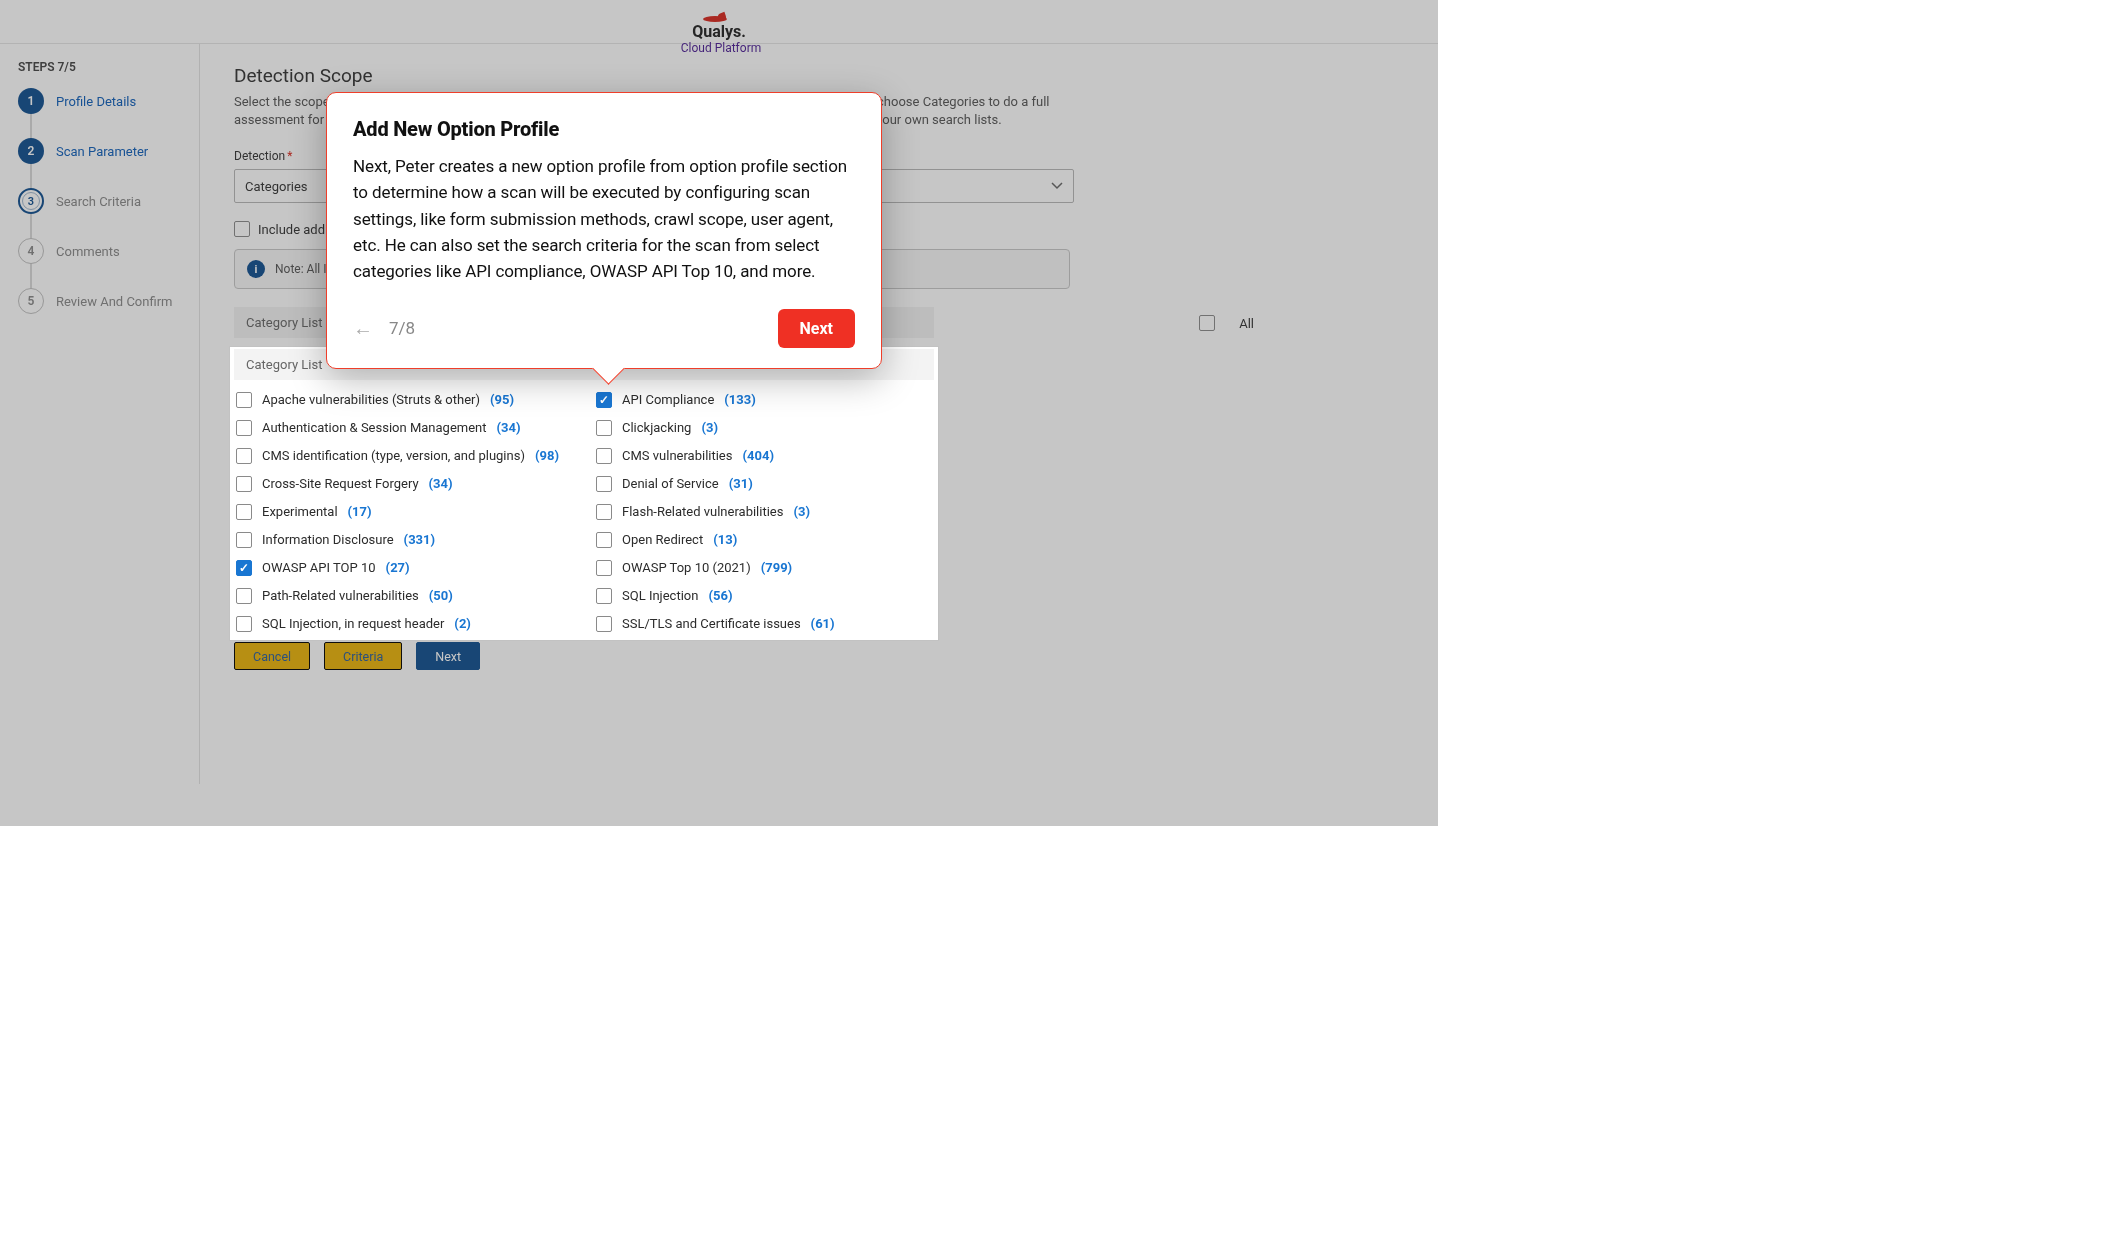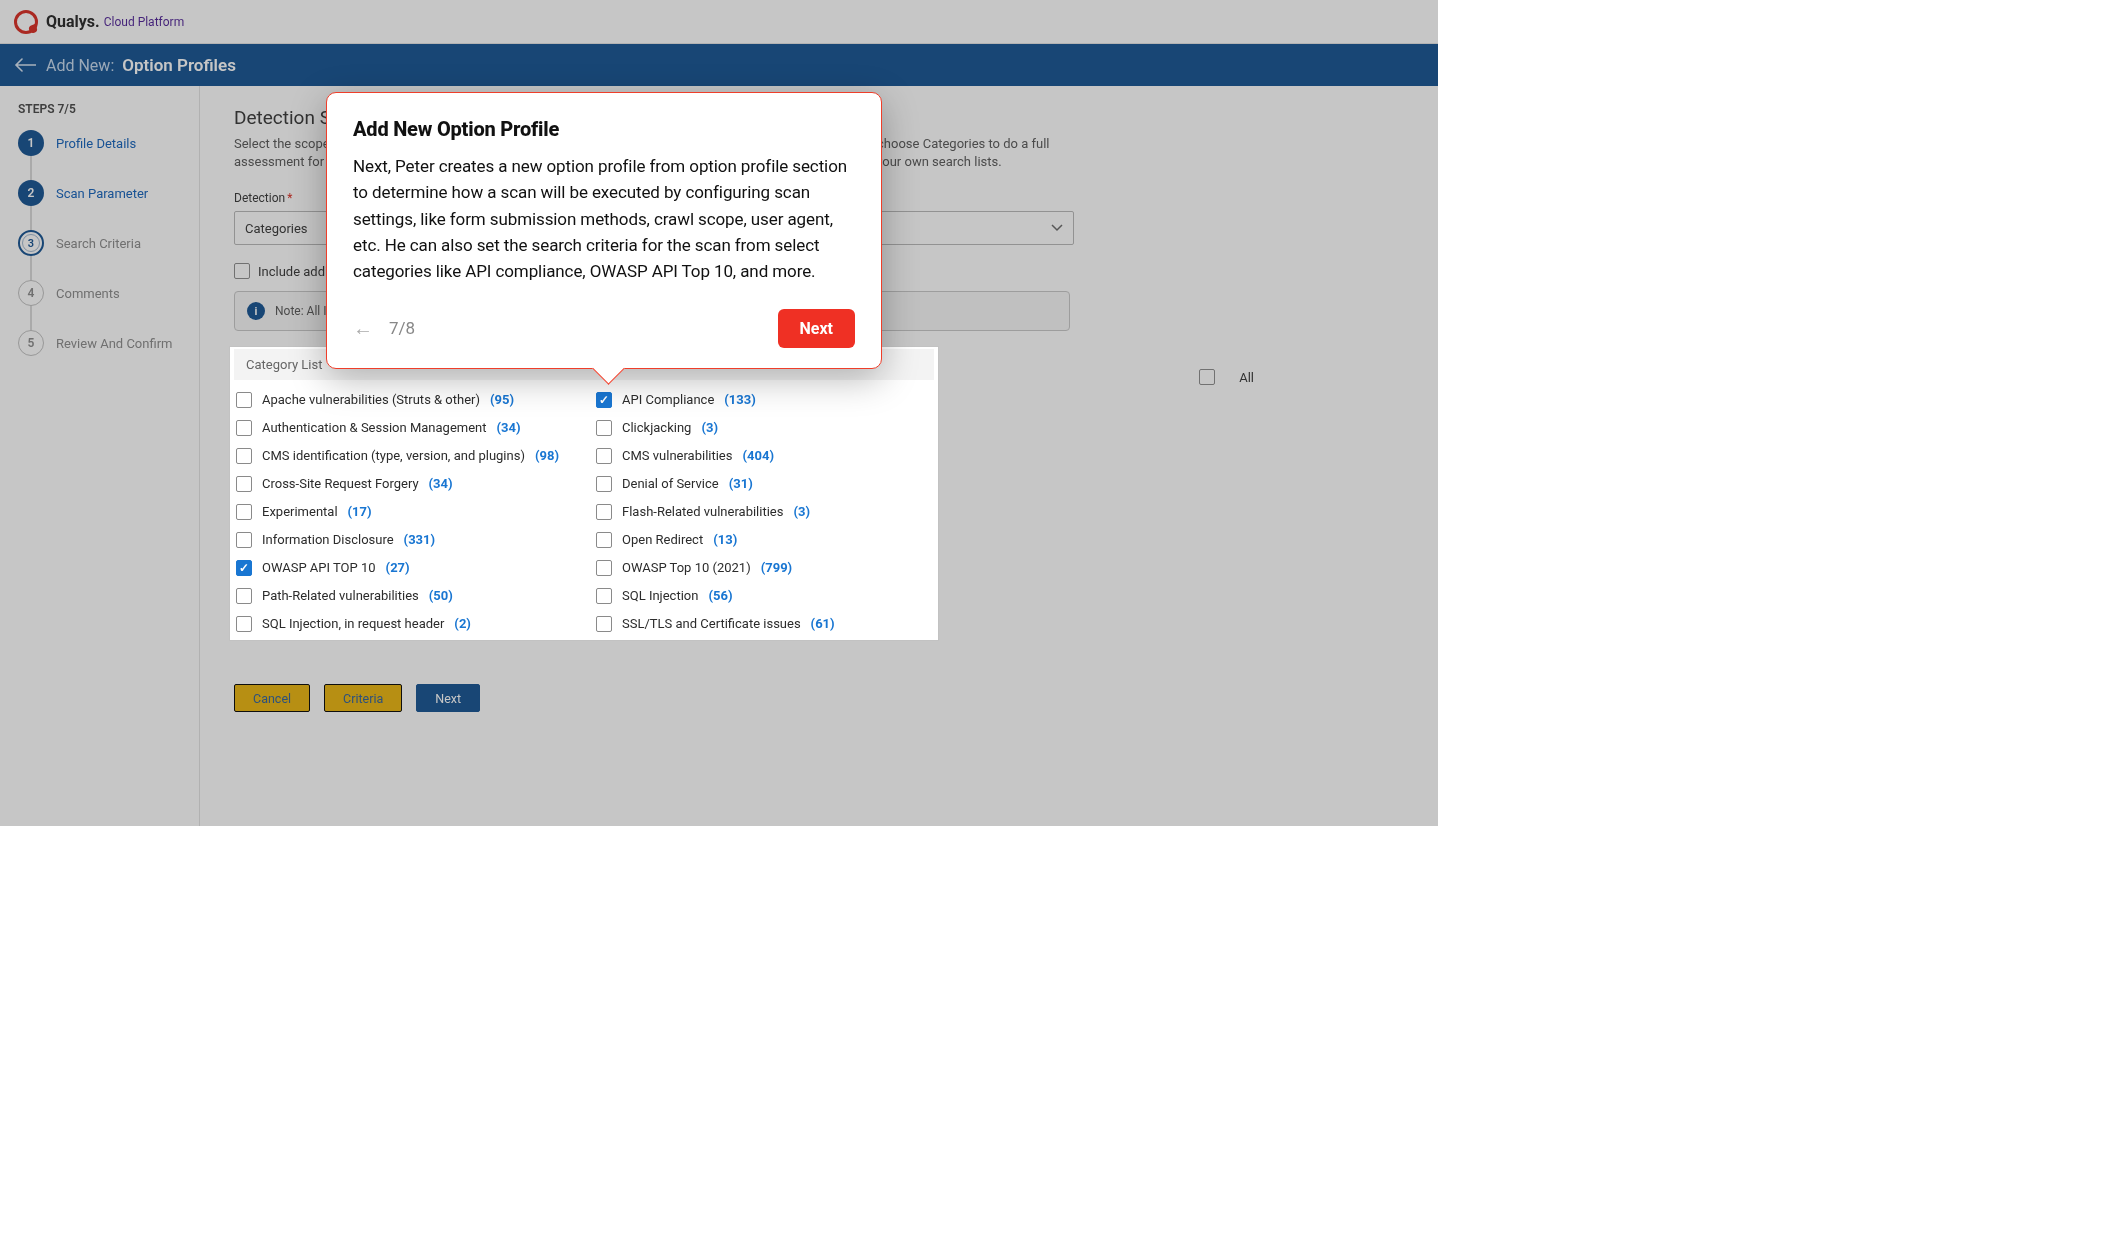--- a/index.html
+++ b/index.html
@@ -1,20 +1,20 @@
 <!DOCTYPE html>
 <html><head>
 <meta charset="utf-8">
 <style>
   * { box-sizing: border-box; margin: 0; padding: 0; }
   body { font-family: -apple-system, BlinkMacSystemFont, "Segoe UI", Roboto, Helvetica, Arial, sans-serif; font-size: 14px; color: #333; background: #fff; overflow: hidden; }
   .viewport { width: 1438px; height: 826px; position: relative; }
 
   
-  .brand-bar { height: 44px; display: flex; align-items: center; padding: 16px 14px; border-bottom: 1px solid #e5e5e5; }
+  .brand-bar { height: 44px; display: flex; align-items: center; padding: 16px 14px; border-bottom: 1px solid #e5e5e5; flex-direction: column; }
   .brand-logo { width: 24px; height: 24px; border-radius: 50%; border: 3px solid #d9261c; display:flex; align-items:center; justify-content:center; margin-right: 8px; position:relative; }
   .brand-logo::after { content:''; position:absolute; width:8px; height:8px; background:#d9261c; border-radius:50% 0 50% 50%; bottom:-2px; right:-2px; transform: rotate(-20deg); }
   .brand-name { font-weight: 700; font-size: 16px; color: #222; }
   .brand-sub { font-size: 12px; color: #4c1d95; margin-left: 4px; }
 
   
   .blue-header { height: 42px; background: #0f4e8f; display: flex; align-items: center; padding: 0 14px; color: #d6e3f2; }
   .back-arrow { width: 22px; height: 22px; color: #d6e3f2; display:flex; align-items:center; justify-content:center; margin-right: 10px; cursor:pointer; }
   .hdr-addnew { font-size: 16px; color: #c3d7ec; margin-right: 8px; }
   .hdr-title { font-size: 17px; color: #fff; font-weight: 600; }
@@ -51,21 +51,21 @@
   .checkbox.checked::after { content:'✓'; color:#fff; font-size:12px; font-weight:700; line-height:1; }
   .chk-label { font-size: 13px; color: #333; }
 
   .note-box { border: 1px solid #c7c7c7; border-radius: 4px; background: #f7f7f7; padding: 10px 12px; display:flex; align-items:center; gap: 10px; max-width: 836px; margin-bottom: 18px; }
   .info-ico { width: 18px; height: 18px; border-radius: 50%; background: #0f4e8f; color:#fff; display:flex; align-items:center; justify-content:center; font-size:11px; font-weight:700; flex-shrink:0; }
   .note-text { font-size: 12px; color: #555; }
 
   .category-panel { position:relative; max-width: 700px; }
   .cat-header-row { display:flex; align-items:center; }
   .cat-header { background: #f3f3f3; padding: 8px 12px; font-size: 13px; color: #666; flex:1; }
-  .cat-all { position:absolute; right:-320px; top: 20px; display:flex; align-items:center; gap:24px; }
+  .cat-all { position:absolute; right:-320px; top: 8px; display:flex; align-items:center; gap:24px; }
   .cat-body { display: grid; grid-template-columns: 1fr 1fr; column-gap: 24px; row-gap: 12px; padding: 12px 2px 6px; max-height: 302px; overflow: hidden; }
   .cat-item { display: flex; gap: 10px; font-size: 13px; }
   .cat-name { color: #2c2c2c; }
   .cat-count { color: #1976d2; font-weight: bold; }
 
   .bottom-buttons { display:flex; gap: 14px; padding-top: 46px; }
   .btn { height: 28px; padding: 0 18px; font-size: 12.5px; border-radius: 2px; cursor:pointer; display:inline-flex; align-items:center; justify-content:center; }
   .btn-outline { background:#eab308; border:1px solid #000000; color:#2a5d99; }
   .btn-primary { background:#0f4e8f; border:1px solid #0f4e8f; color:#fff; }
 
@@ -91,29 +91,20 @@
 <body>
 
 <div class="viewport">
 
   <div class="brand-bar">
     <div class="brand-logo"></div>
     <span class="brand-name">Qualys.</span>
     <span class="brand-sub">Cloud Platform</span>
   </div>
 
-  <div class="blue-header">
-    <div class="back-arrow">
-      <svg width="22" height="14" viewBox="0 0 22 14">
-          <path d="M8 1 L2 7 L8 13 M2 7 H22" stroke="currentColor" stroke-width="1.6" fill="none" stroke-linecap="round"></path>
-        </svg>
-    </div>
-    <span class="hdr-addnew">Add New:</span>
-    <span class="hdr-title">Option Profiles</span>
-  </div>
 
   <div class="main">
 
     <div class="sidebar">
       <div class="steps-label">STEPS 7/5</div>
       <div class="steps">
         <div class="step">
           <div class="step-circle filled">1</div>
           <div class="step-label active">Profile Details</div>
         </div>

